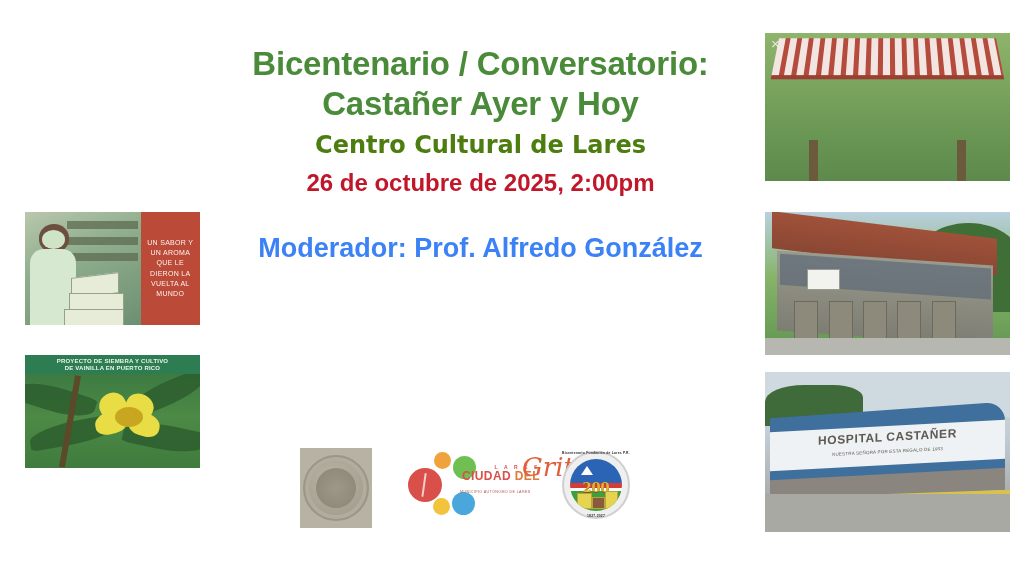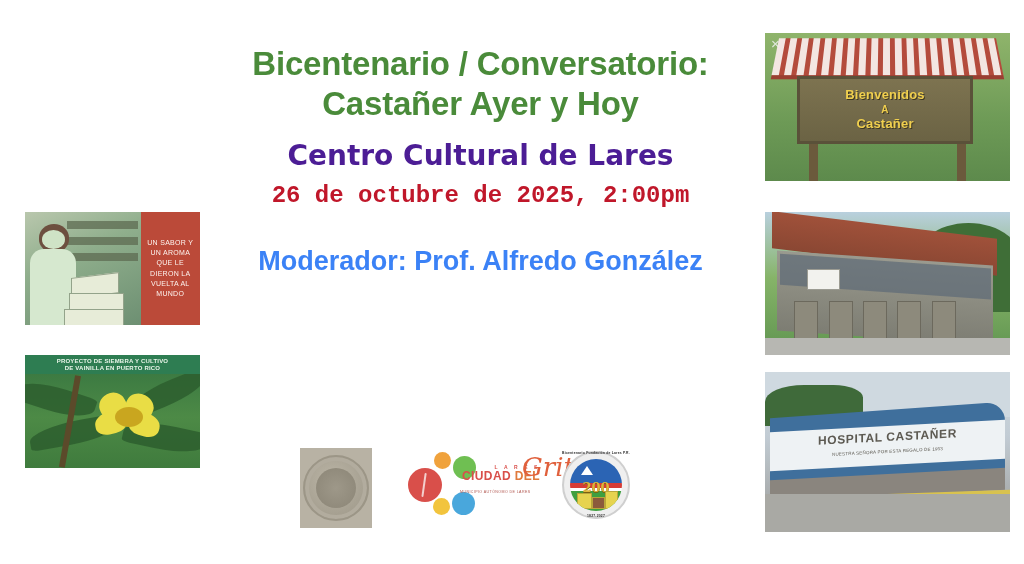--- a/index.html
+++ b/index.html
@@ -205,34 +205,34 @@
   }
   .t-title{
     color:#4a8b3a;
     font-size:33px;
     font-weight:bold;
     line-height:1.22;
     margin:0;
     letter-spacing:-.2px;
   }
   .t-venue{
-    color:#4c1d95;
-    font-size:28px;
-    font-weight:bold;
-    margin:14px 0 0;
+    color:#4d7c0f;
+    font-size:24px;
+    font-weight:bold;
+    margin:6px 0 0;
     line-height:1.2;
     font-family:"DejaVu Sans",sans-serif;
   }
   .t-date{
     color:#c0172a;
     font-size:24px;
     font-weight:bold;
     margin:10px 0 0;
     line-height:1.2;
-    font-family:Liberation Mono, monospace;
+    font-family:Liberation Sans, sans-serif;
   }
   .t-speakers{
     color:#0d0d0d;
     font-size:27px;
     font-weight:bold;
     margin:18px 0 0;
     line-height:1.3;
   }
   .t-speakers div{margin:0;}
   .t-moderator{
@@ -365,25 +365,20 @@
         <span>PROYECTO DE SIEMBRA Y CULTIVO</span><br>
         <span>DE VAINILLA EN PUERTO RICO</span>
       </div>
     </div>
   </div>
 
   <div class="photo" id="bienvenidos">
     <div class="roof"></div>
     <div class="post l"></div>
     <div class="post r"></div>
-    <div class="board">
-      <div class="cap">Bienvenidos</div>
-      <div class="cap small">A</div>
-      <div class="cap">Castañer</div>
-    </div>
     <div class="closex">×</div>
   </div>
 
   <div class="photo" id="casa">
     <div class="hill"></div>
     <div class="roof"></div>
     <div class="body"></div>
     <div class="upper"></div>
     <div class="sign"></div>
     <div class="door" style="left:12%"></div>

